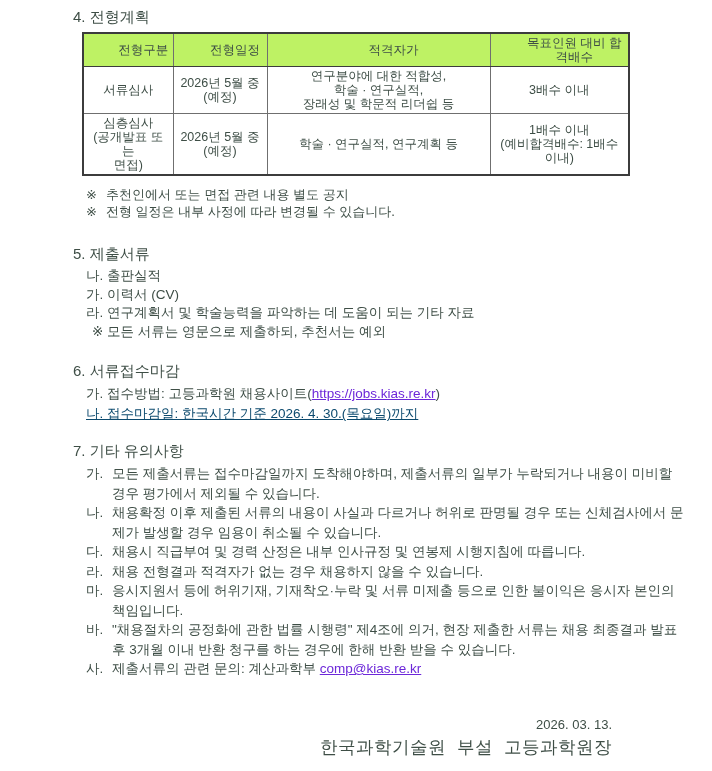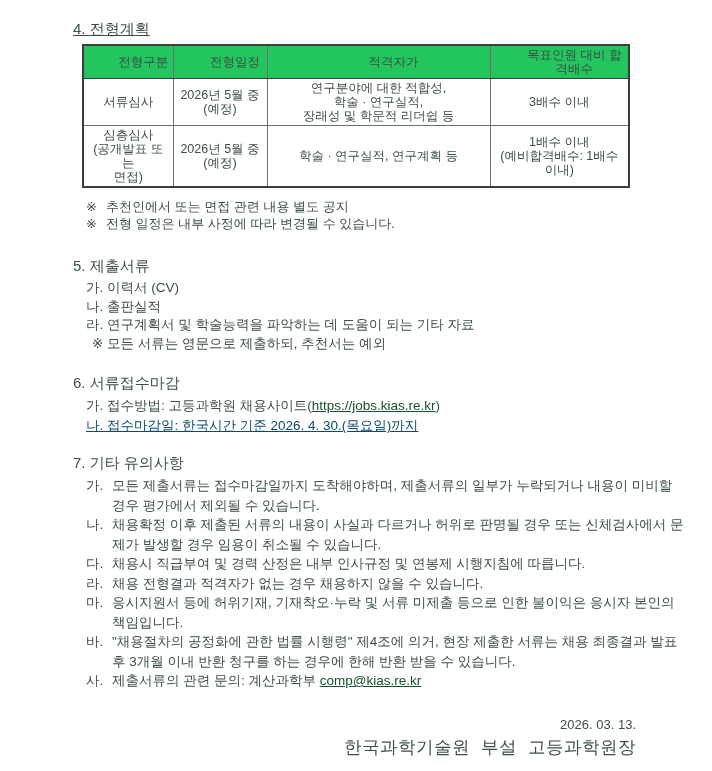--- a/index.html
+++ b/index.html
@@ -4,40 +4,40 @@
 <style>
   * { margin:0; padding:0; box-sizing:border-box; }
   html,body { width:712px; height:771px; background:#ffffff; }
   body {
     position:relative;
     font-family:"Liberation Sans","DejaVu Sans",sans-serif;
     color:#3e4e46;
     overflow:hidden;
   }
   .sec-title { margin-left:73px; font-size:15px; line-height:18px; font-weight:500; }
-  #sec4-title { padding-top:20px;text-decoration:underline; }
+  #sec4-title { padding-top:8px; }
 
   
   table {
     margin:6px 0 0 82px;
     border-collapse:collapse;
     border:2px solid #3c3c3c;
     font-size:12.5px;
     table-layout:fixed;
     width:546px;
   }
   th, td {
     border:1px solid #6f6f6f;
     text-align:center;
     vertical-align:middle;
     padding:2px 3px;
     line-height:14px;
   }
   th {
-    background:#22c55e;
+    background:#bef264;
     font-weight:500;
     height:22px;
     border-bottom:1.5px solid #3c3c3c;
     padding-left:33px;
   }
   .cell { white-space:pre-line; }
   tr.r1 td { height:42px; }
   tr.r2 td { height:46px; }
 
   .notes { margin:10px 0 0 86px; font-size:13px; line-height:17px; }
@@ -46,30 +46,30 @@
 
   .sec { margin-left:86px; font-size:13.5px; }
   #sec5-title { margin-top:25px; }
   #sec5-items { margin-top:4px; line-height:18.5px; }
   #sec5-items .sub { margin-left:14px; }
   #sec5-items .note { margin-left:6px; }
 
   #sec6-title { margin-top:21px; }
   #sec6-items { margin-top:4px; line-height:20px; }
 
-  a.link, .link { color:#14532d; text-decoration:underline; cursor:pointer; }
+  a.link, .link { color:#6d28d9; text-decoration:underline; cursor:pointer; }
   .deadline { color:#0c4a6e; text-decoration:underline; }
 
   #sec7-title { margin-top:18px; }
   #sec7-items { margin-top:4px; line-height:19.5px; width:602px; }
   .item7 { display:flex; }
   .item7 .lbl { flex:0 0 26px; }
   .item7 .txt { flex:1; }
 
-  .footer { position:absolute; top:717px; right:76px; text-align:right; }
+  .footer { position:absolute; top:717px; right:100px; text-align:right; }
   .footer .date { font-size:13px; line-height:16px; margin-bottom:4px; }
   .footer .signer { font-size:17.5px; line-height:22px; letter-spacing:0.5px;font-family:Liberation Mono, monospace; }
 </style>
 </head>
 <body>
 
 <div class="sec-title" id="sec4-title">4. 전형계획</div>
 
 <table>
   <colgroup>
@@ -131,22 +131,22 @@
     <span>추천인에서 또는 면접 관련 내용 별도 공지</span>
   </div>
   <div class="note-row">
     <span class="note-marker">※</span>
     <span>전형 일정은 내부 사정에 따라 변경될 수 있습니다.</span>
   </div>
 </div>
 
 <div class="sec-title" id="sec5-title">5. 제출서류</div>
 <div class="sec" id="sec5-items">
+  <div>나. 출판실적</div>
   <div>가. 이력서 (CV)</div>
-  <div>나. 출판실적</div>
   <div>라. 연구계획서 및 학술능력을 파악하는 데 도움이 되는 기타 자료</div>
   <div class="note">※ 모든 서류는 영문으로 제출하되, 추천서는 예외</div>
 </div>
 
 <div class="sec-title" id="sec6-title">6. 서류접수마감</div>
 <div class="sec" id="sec6-items">
   <div>
     <span>가. 접수방법: 고등과학원 채용사이트(</span><a class="link">https://jobs.kias.re.kr</a><span>)</span>
   </div>
   <div class="deadline">나. 접수마감일: 한국시간 기준 2026. 4. 30.(목요일)까지</div>

